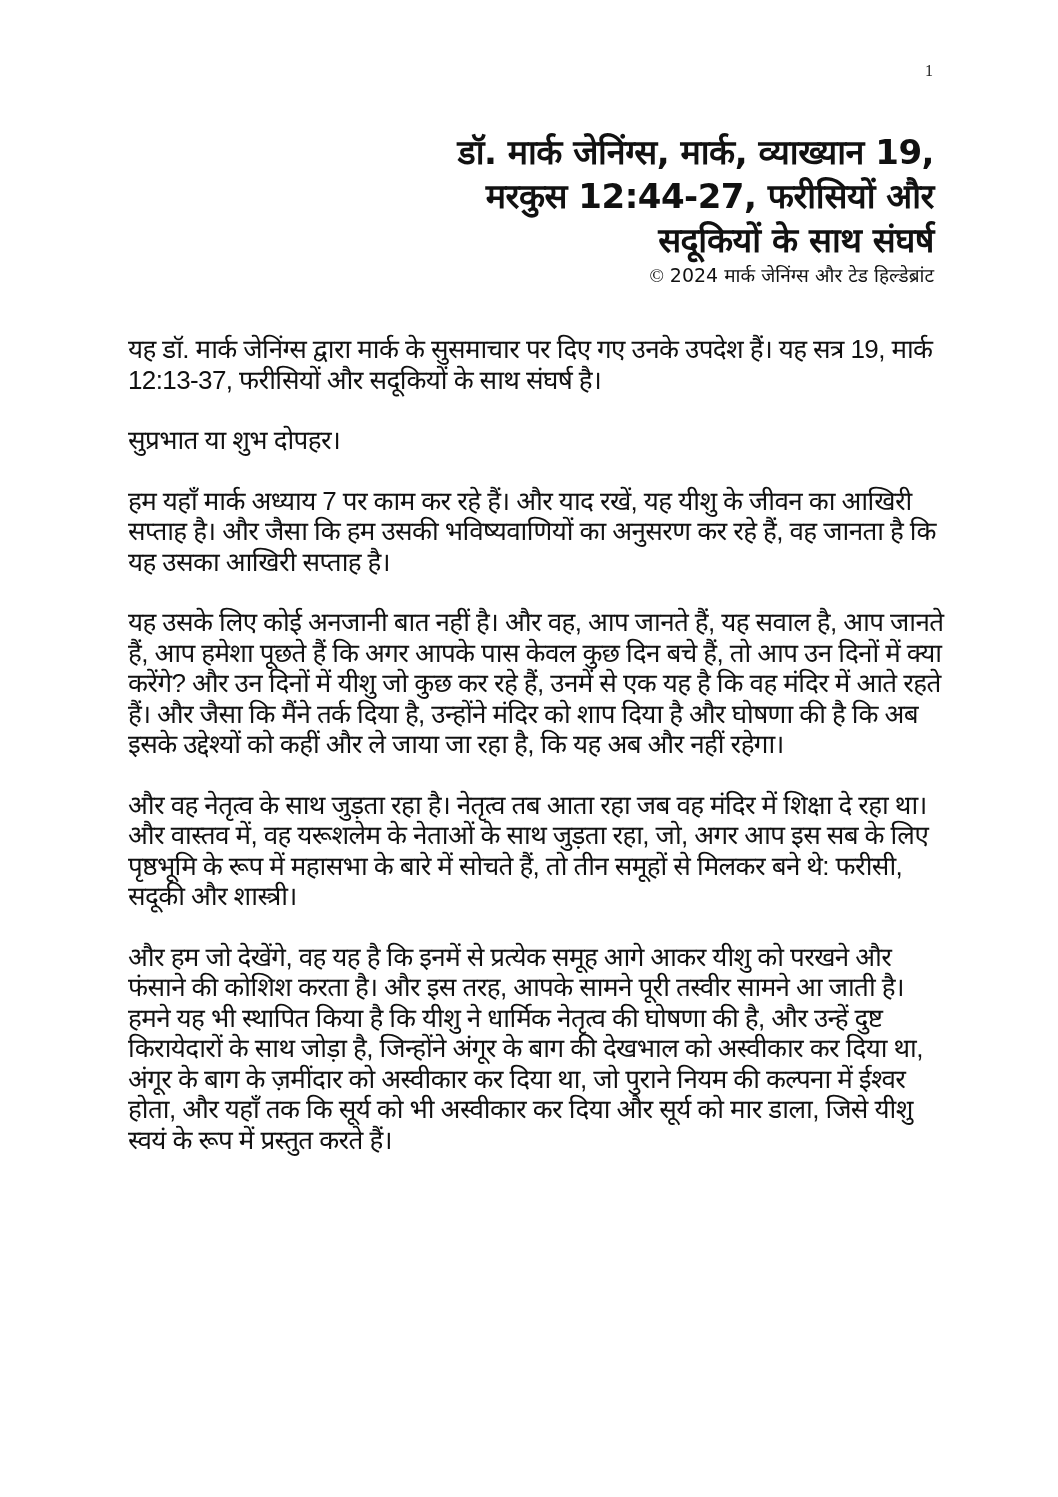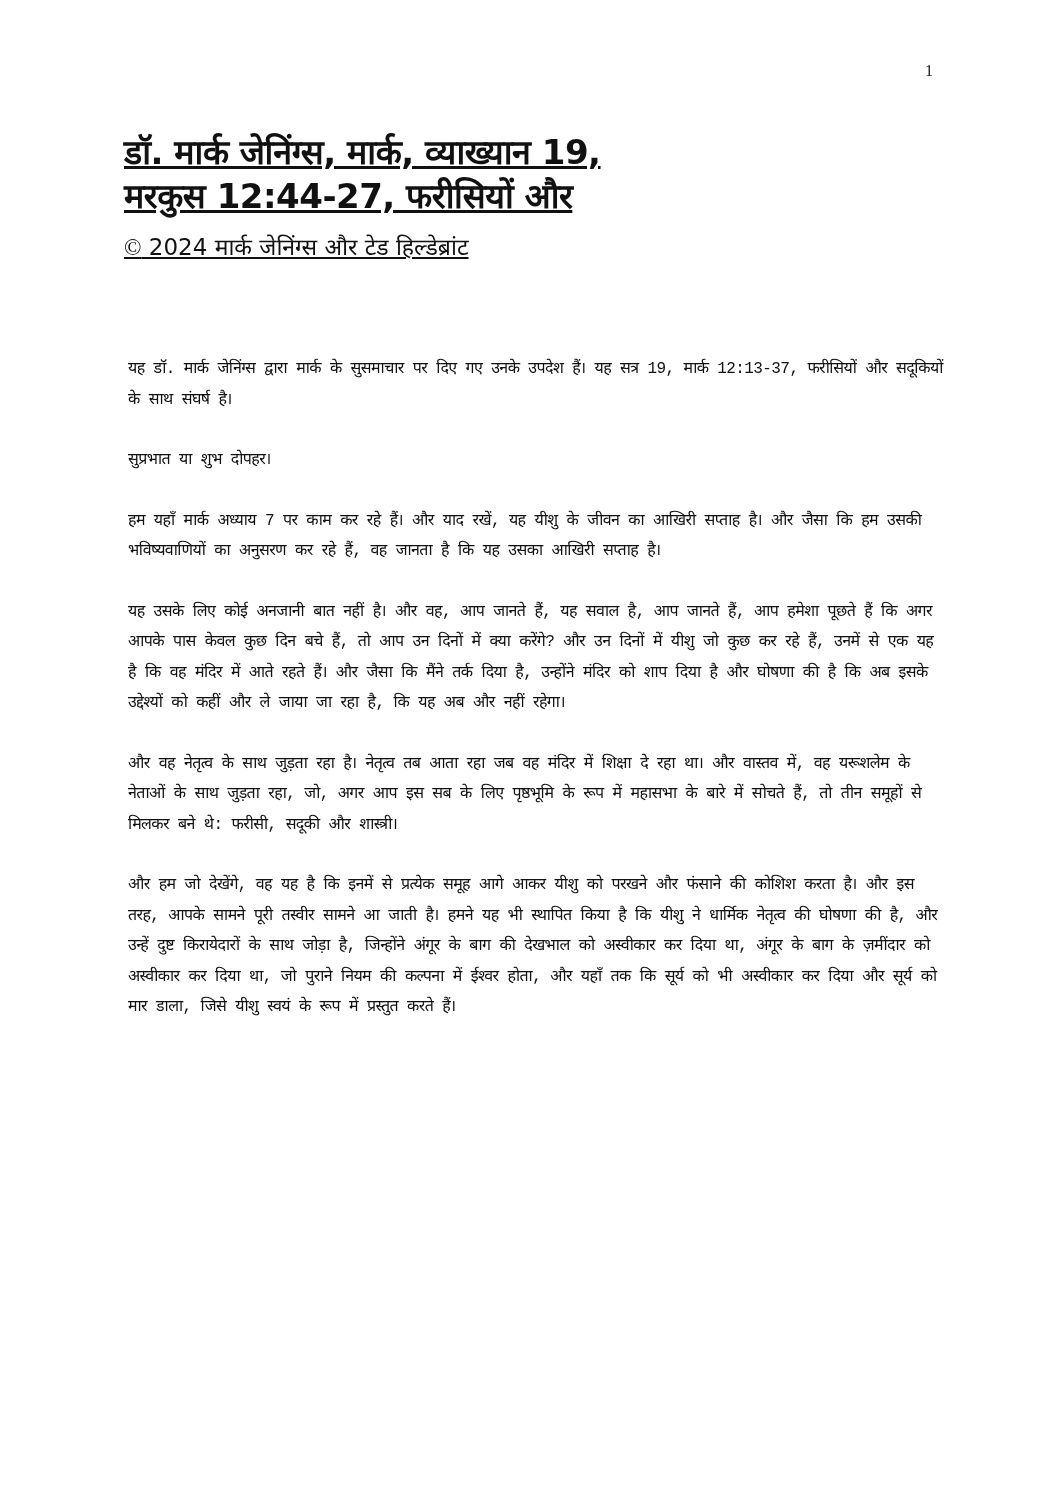--- a/index.html
+++ b/index.html
@@ -7,48 +7,48 @@
     width: 1058px; height: 1497px; position: relative; overflow: hidden;
     color: #111111;
     font-family: "DejaVu Sans", "Liberation Sans", sans-serif;
   }
   .page-number {
     position: absolute; top: 62px; left: 925px;
     font-family: "Liberation Serif", "DejaVu Serif", serif;
     font-size: 16px; color: #222;
   }
   .title-block {
-    position: absolute; top: 130px; left: 124px; width: 818px;
-    text-align: left;
-    text-decoration: underline;
+    position: absolute; top: 130px; left: 116px; width: 818px;
+    text-align: right;
   }
   .title-line {
     font-weight: bold; font-size: 34px; line-height: 44px; letter-spacing: -0.5px;
     font-family: "DejaVu Sans", sans-serif;
   }
   .copyright {
-    font-size: 23px; line-height: 26px; margin-top: 16px;
+    font-size: 19px; line-height: 26px; margin-top: 0px;
     font-family: "DejaVu Sans", sans-serif;
   }
   .copyright .sym { font-family: "Liberation Serif", serif; }
   .body-text {
-    position: absolute; top: 354px; left: 128px; width: 820px;
-    font-size: 16px; line-height: 30.5px; letter-spacing: -0.6px;
-    font-family: Liberation Mono, monospace;
+    position: absolute; top: 334px; left: 128px; width: 820px;
+    font-size: 26px; line-height: 30.5px; letter-spacing: -0.6px;
+    font-family: Liberation Sans, sans-serif;
   }
   .para { margin: 0 0 30px 0; }
 </style>
 </head>
 <body>
 
 <div class="page-number">1</div>
 
 <div class="title-block">
   <div class="title-line">डॉ. मार्क जेनिंग्स, मार्क, व्याख्यान 19,</div>
   <div class="title-line">मरकुस 12:44-27, फरीसियों और</div>
+  <div class="title-line">सदूकियों के साथ संघर्ष</div>
   <div class="copyright">
     <span class="sym">©</span><span> 2024 मार्क जेनिंग्स और टेड हिल्डेब्रांट</span>
   </div>
 </div>
 
 <div class="body-text">
   <p class="para">यह डॉ. मार्क जेनिंग्स द्वारा मार्क के सुसमाचार पर दिए गए उनके उपदेश हैं। यह सत्र 19, मार्क 12:13-37, फरीसियों और सदूकियों के साथ संघर्ष है।</p>
   <p class="para">सुप्रभात या शुभ दोपहर।</p>
   <p class="para">हम यहाँ मार्क अध्याय 7 पर काम कर रहे हैं। और याद रखें, यह यीशु के जीवन का आखिरी सप्ताह है। और जैसा कि हम उसकी भविष्यवाणियों का अनुसरण कर रहे हैं, वह जानता है कि यह उसका आखिरी सप्ताह है।</p>
   <p class="para">यह उसके लिए कोई अनजानी बात नहीं है। और वह, आप जानते हैं, यह सवाल है, आप जानते हैं, आप हमेशा पूछते हैं कि अगर आपके पास केवल कुछ दिन बचे हैं, तो आप उन दिनों में क्या करेंगे? और उन दिनों में यीशु जो कुछ कर रहे हैं, उनमें से एक यह है कि वह मंदिर में आते रहते हैं। और जैसा कि मैंने तर्क दिया है, उन्होंने मंदिर को शाप दिया है और घोषणा की है कि अब इसके उद्देश्यों को कहीं और ले जाया जा रहा है, कि यह अब और नहीं रहेगा।</p>

